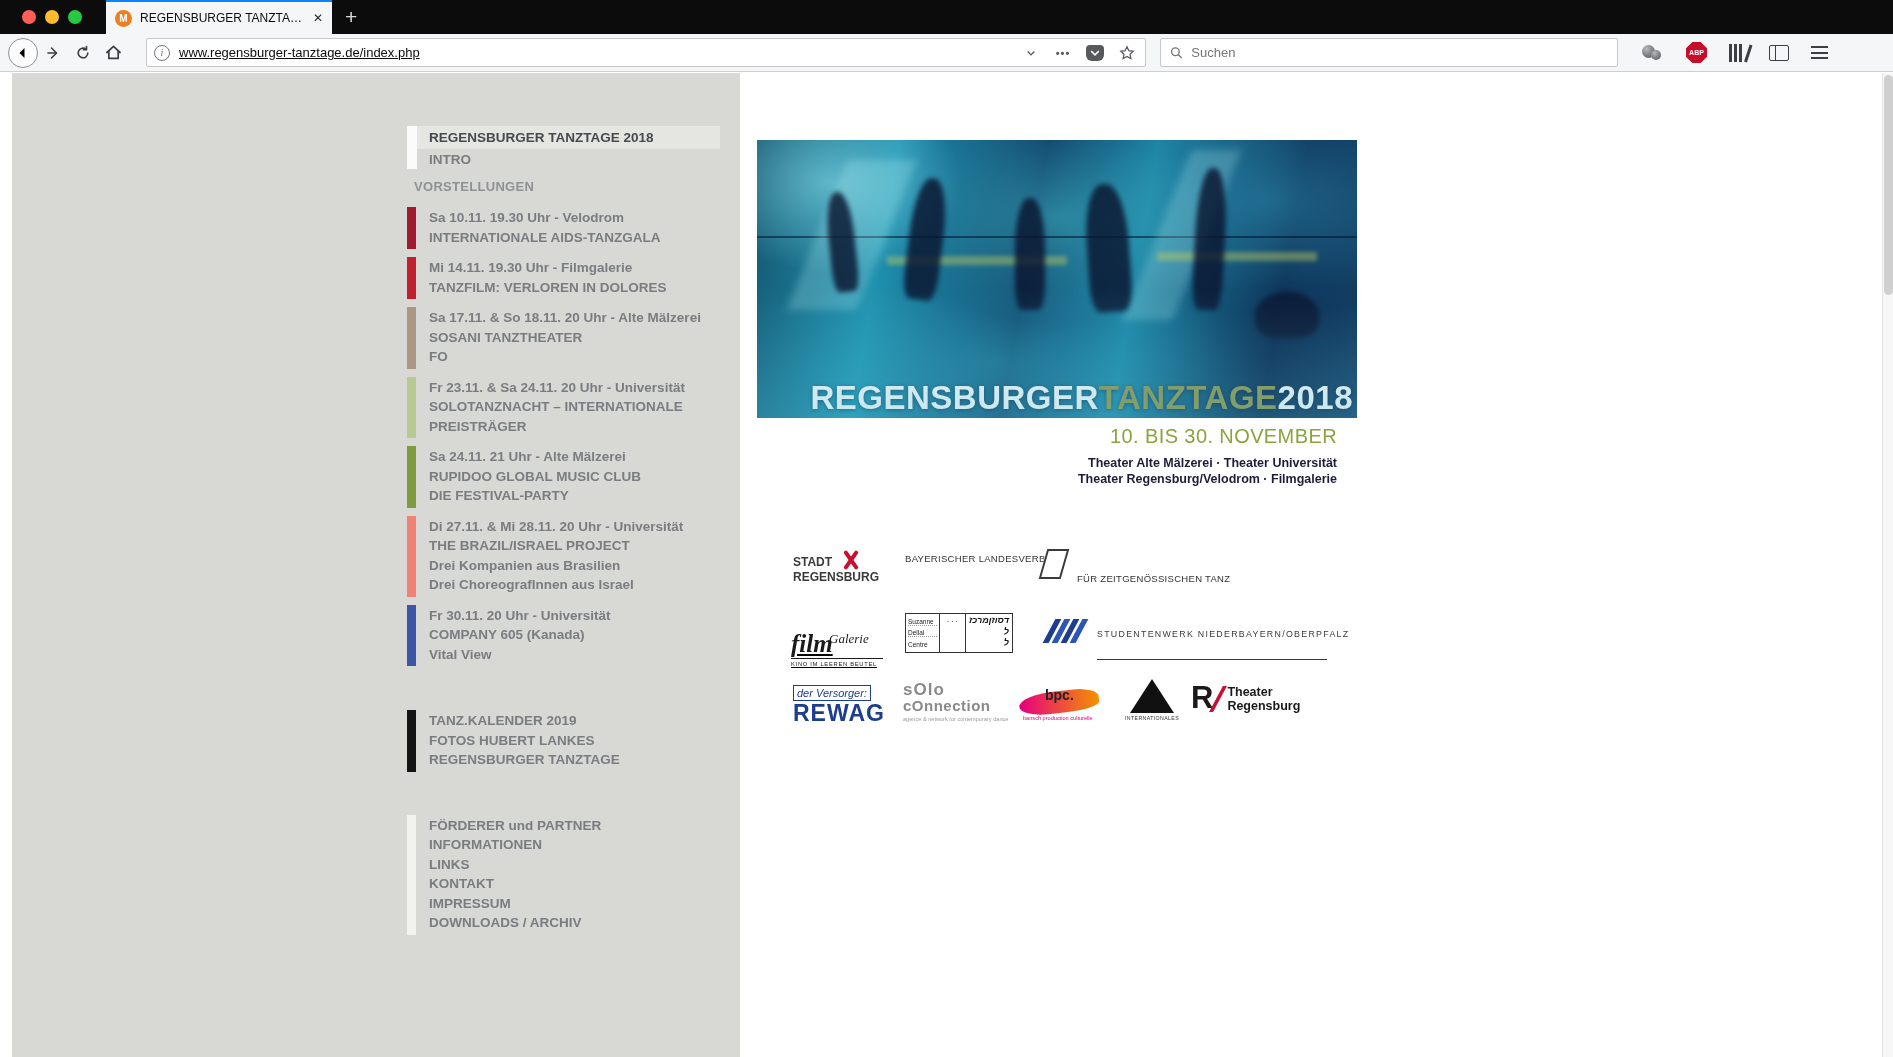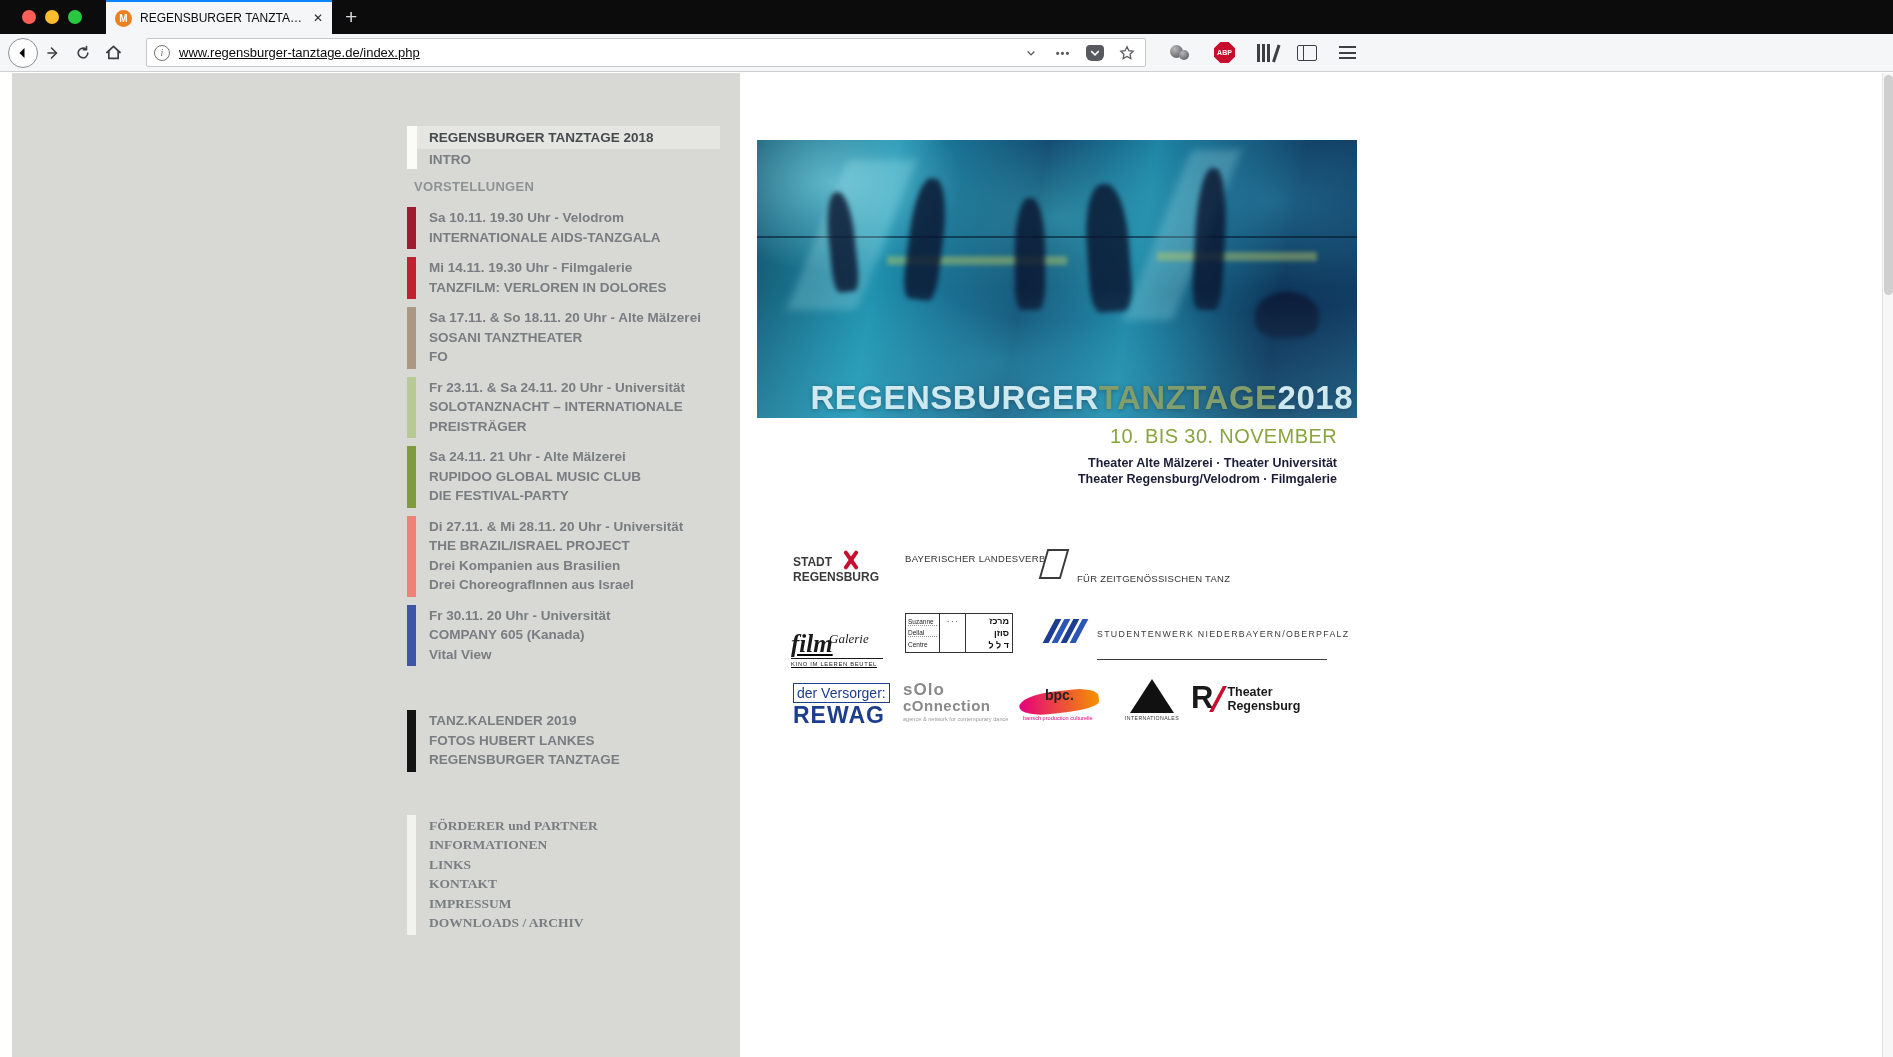--- a/index.html
+++ b/index.html
@@ -67,21 +67,21 @@
   .nav { position:absolute; left:395px; top:53px; width:318px; }
   .home-block { border-left:10px solid #fbfbf9; margin-bottom:9px; }
   .home-title { background:#e5e5e2; color:#46494e; font-weight:bold; font-size:13.5px;
                 padding:4px 8px 4px 12px; width:303px; }
   .home-sub { color:#797d81; font-weight:bold; font-size:13.5px; padding:3px 8px 2px 12px; }
   .section-label { color:#8f9295; font-weight:bold; font-size:13px; letter-spacing:.3px;
                    margin:10px 0 13px 7px; }
   .nav-item { border-left:9px solid #999; padding:1px 0 2px 13px; margin-bottom:8px; }
   .nav-line { color:#797d81; font-weight:bold; font-size:13.5px; line-height:19.5px; white-space:nowrap; }
   .extra-slot .nav-item { margin-top:44px; }
-  .footer-slot .nav-item { margin-top:43px;font-family:Liberation Serif, serif; }
+  .footer-slot .nav-item { margin-top:43px; }
 
   
   .content { position:absolute; left:757px; top:0; width:1124px; height:984px; background:#fff; }
 
   .hero { position:absolute; left:0; top:67px; width:600px; height:278px; overflow:hidden;
           background:
             radial-gradient(190px 130px at 12% 15%, rgba(150,235,245,.55), transparent 70%),
             radial-gradient(230px 150px at 50% 28%, rgba(70,195,205,.5), transparent 70%),
             radial-gradient(260px 160px at 86% 22%, rgba(55,165,200,.45), transparent 70%),
             radial-gradient(320px 150px at 40% 80%, rgba(45,175,195,.4), transparent 72%),
@@ -134,34 +134,34 @@
   .filmg { left:0; top:22px; width:92px;text-decoration:underline; }
   .filmg .script { font-family:"Liberation Serif", serif; font-style:italic; font-weight:bold; font-size:25px; color:#1a1a1a; line-height:22px; }
   .filmg .word { position:absolute; left:38px; top:-2px; font-family:"Liberation Serif", serif; font-style:italic; font-size:13px; color:#1a1a1a; }
   .filmg .sub { font-size:5.8px; letter-spacing:.7px; color:#1a1a1a; margin-top:3px; border-top:1px solid #1a1a1a; padding-top:2px; }
 
   .dellal { left:114px; top:2px; width:108px; height:40px; border:1px solid #333; display:flex; background:#fff; }
   .dellal .col-l { width:34px; border-right:1px solid #333; display:flex; flex-direction:column; justify-content:space-around; padding:2px 2px; }
   .dellal .col-l div { font-size:6.5px; color:#222; border-bottom:1px dotted #999; }
   .dellal .col-l div:last-child { border-bottom:none; }
   .dellal .col-m { width:26px; border-right:1px solid #333; color:#222; font-size:7px; line-height:12px; text-align:center; padding-top:2px; }
-  .dellal .col-r { flex:1; display:flex; flex-direction:column; justify-content:space-around; padding:1px 3px; text-align:right; }
+  .dellal .col-r { flex:1; display:flex; flex-direction:row; justify-content:space-around; padding:1px 3px; text-align:right;font-style:italic; }
   .dellal .col-r div { font-size:9px; font-weight:bold; color:#111; line-height:11px; }
 
   .stw { left:258px; top:8px; width:280px; }
   .stw .stripes { position:absolute; left:0; top:0; display:flex; gap:3px; }
   .stw .stripes span { width:6px; height:24px; background:#1d3d8f; transform:skewX(-28deg); display:block; }
   .stw .stripes span:nth-child(2) { background:#2c56b5; }
   .stw .stripes span:nth-child(3) { background:#1d3d8f; }
   .stw .stripes span:nth-child(4) { background:#2c56b5; }
   .stw .label { position:absolute; left:48px; top:10px; font-size:8.8px; letter-spacing:1.3px; color:#3a3a3a;
                 border-bottom:1px solid #3a3a3a; padding-bottom:20px; width:230px; white-space:nowrap; }
 
   .rewag { left:2px; top:4px; color:#1d3d8f; }
-  .rewag .pre { font-size:14px; border:1px solid #1d3d8f; display:inline-block; padding:1px 3px; }
+  .rewag .pre { font-size:11px; border:1px solid #1d3d8f; display:inline-block; padding:1px 3px;font-style:italic; }
   .rewag .name { font-size:23px; font-weight:800; letter-spacing:1px; line-height:24px; }
 
   .solo { left:112px; top:2px; color:#8a8a8a; }
   .solo .l1 { font-size:17px; font-weight:bold; letter-spacing:1px; line-height:17px; }
   .solo .l2 { font-size:15px; font-weight:bold; letter-spacing:.5px; line-height:16px; }
   .solo .sub { font-size:5.6px; color:#999; margin-top:2px; }
 
   .bpc { left:228px; top:4px; width:92px; height:40px; }
   .bpc .swoosh { position:absolute; left:0; top:8px; width:80px; height:22px;
                  background:linear-gradient(90deg,#e6007e,#f39200);
@@ -236,20 +236,27 @@
           </svg>
         </span>
     </span>
     <span class="mini">
       <svg width="16" height="16" viewBox="0 0 16 16" style="stroke:#5a5a5f;fill:none;stroke-width:1.3">
           <path d="M8 1.8 L9.9 5.7 L14.2 6.3 L11.1 9.3 L11.8 13.6 L8 11.5 L4.2 13.6 L4.9 9.3 L1.8 6.3 L6.1 5.7 Z"></path>
         </svg>
     </span>
   </div>
 
+  <div class="searchbar">
+    <svg width="14" height="14" viewBox="0 0 16 16" style="stroke:#76767a;fill:none;stroke-width:1.6">
+        <circle cx="6.5" cy="6.5" r="4.6"></circle>
+        <path d="M10.2 10.2 L14 14"></path>
+      </svg>
+    <input type="text" placeholder="Suchen" style="">
+  </div>
 
   <div class="right-icons">
     <span class="sphere-wrap">
         <span class="sphere s1"></span>
         <span class="sphere s2"></span>
       </span>
     <span class="abp">ABP</span>
     <span class="lib">
         <span></span>
         <span></span>

